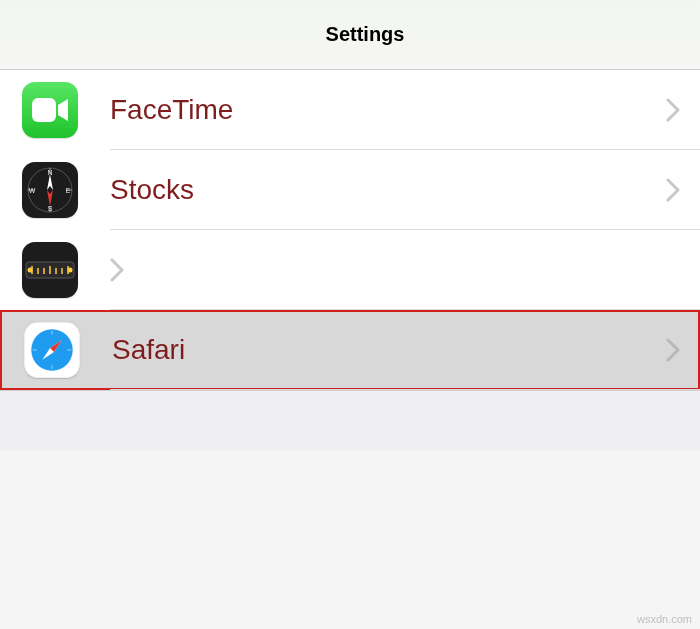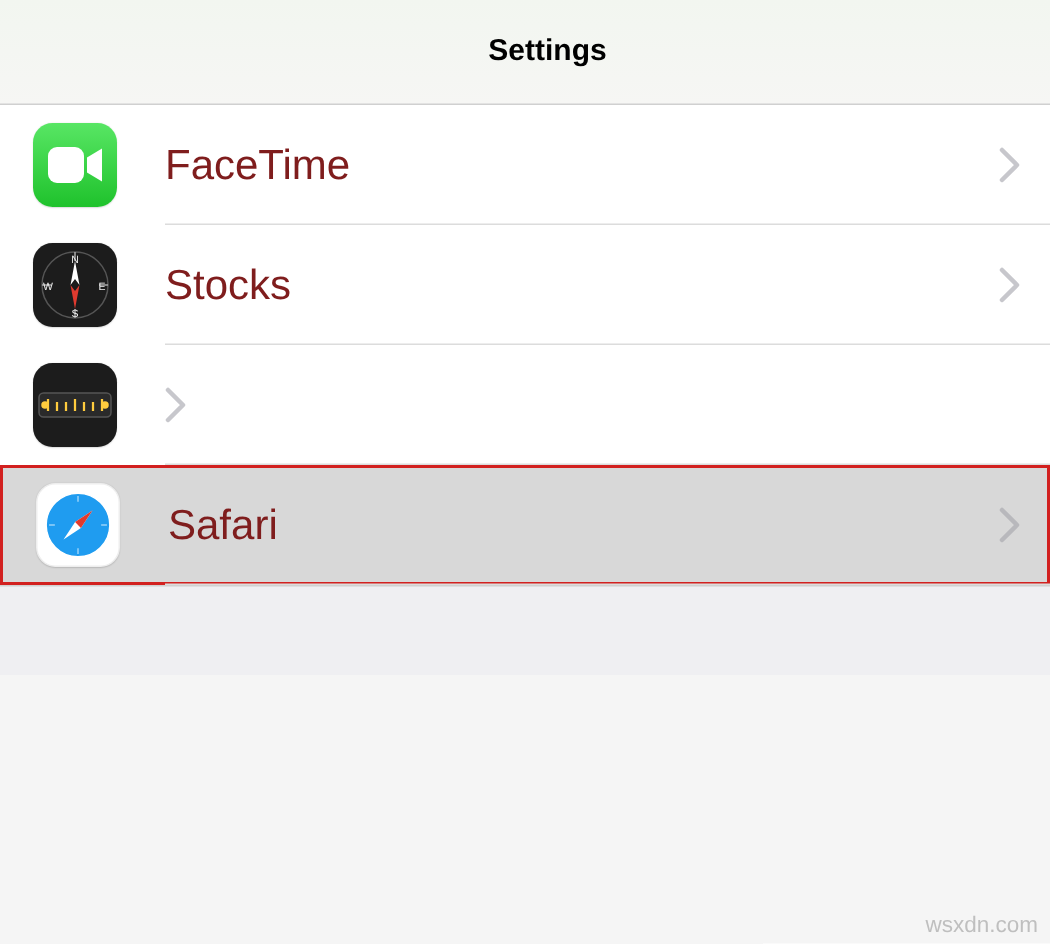--- a/index.html
+++ b/index.html
@@ -78,21 +78,21 @@
   }
   .footer {
     height: 60px;
     background: #efeff2;
     border-top: 1px solid #d0d0d0;
   }
   .watermark {
     position: absolute;
     bottom: 4px;
     right: 8px;
-    font-size: 15px;
+    font-size: 11px;
     color: #bfbfbf;
     font-family: Arial, sans-serif;
   }
 
   
   .ic-facetime { background: linear-gradient(#58e664,#1fc22c); }
   
   .ic-maps { background: #f2f2ee; }
   
   .ic-compass { background: #1c1c1c; }

